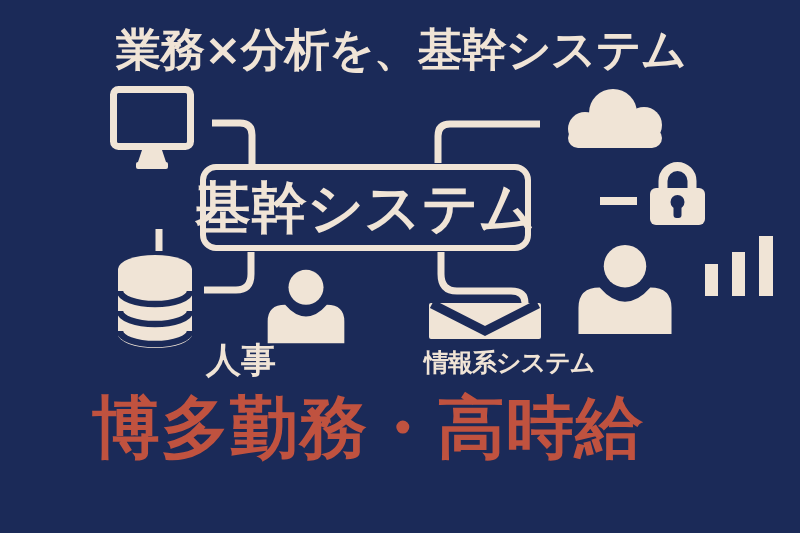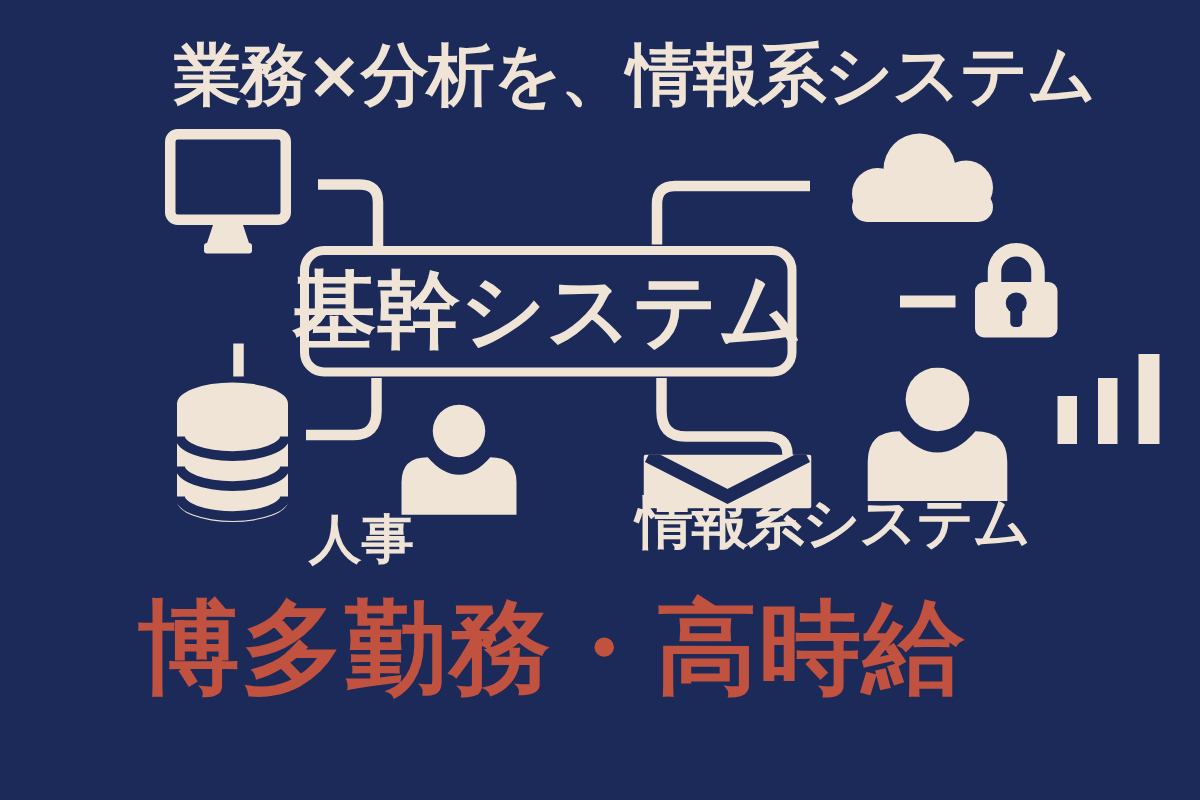--- a/index.html
+++ b/index.html
@@ -13,22 +13,22 @@
     width:800px;height:533px;
     background:var(--bg);
     overflow:hidden;
     font-family:"DejaVu Sans","Liberation Sans",sans-serif;
   }
   .abs{position:absolute;}
   .txt{color:var(--cream);font-weight:bold;line-height:1;white-space:nowrap;}
   .headline{left:116px;top:27px;font-size:45px;letter-spacing:-1px;}
   .lbl-left{left:99px;top:184px;font-size:35px;}
   .lbl-hr{left:206px;top:303px;font-size:35px;margin-top:40px;}
-  .lbl-info{left:424px;top:329px;font-size:38px;letter-spacing:-1px;}
-  .footer{left:92px;top:399px;font-size:68px;color:var(--red);font-weight:bold;line-height:1;letter-spacing:1px;white-space:nowrap;}
+  .lbl-info{left:424px;top:350px;font-size:25px;letter-spacing:-1px;}
+  .footer{left:92px;top:399px;font-size:68px;color:var(--red);font-weight:bold;line-height:1;letter-spacing:1px;white-space:nowrap;font-family:Liberation Mono, monospace;}
   .center-box{
     left:200px;top:164px;width:331px;height:87px;
     box-sizing:border-box;
     border:6px solid var(--cream);
     border-radius:16px;
     display:flex;align-items:center;justify-content:center;
     background:var(--bg);
     z-index:3;
   }
   .center-box span{
@@ -40,21 +40,21 @@
   .st-cream{stroke:var(--cream);fill:none;}
   .st-navy{stroke:var(--bg);fill:none;}
   .connectors{left:0;top:0;z-index:1;}
   .icon{z-index:2;}
 </style>
 </head>
 <body>
 
 <div class="canvas">
 
-  <div class="abs txt headline">業務×分析を、情報系システム</div>
+  <div class="abs txt headline">業務×分析を、基幹システム</div>
 
   <svg class="abs connectors" width="800" height="533" viewBox="0 0 800 533">
     <path class="st-cream" stroke-width="7" d="M212,123 H240 Q252,123 252,135 V164"></path>
     <path class="st-cream" stroke-width="7" d="M540,124 H450 Q438,124 438,136 V163"></path>
     <path class="st-cream" stroke-width="7" d="M441,252 V274 Q441,291 457,291 H511 Q525,291 525,303 V307"></path>
     <path class="st-cream" stroke-width="7" d="M251,252 V274 Q251,290 236,290 H204"></path>
     <path class="st-cream" stroke-width="8" d="M600,201 H637"></path>
     <path class="st-cream" stroke-width="7" d="M159,229 V251"></path>
   </svg>
 

